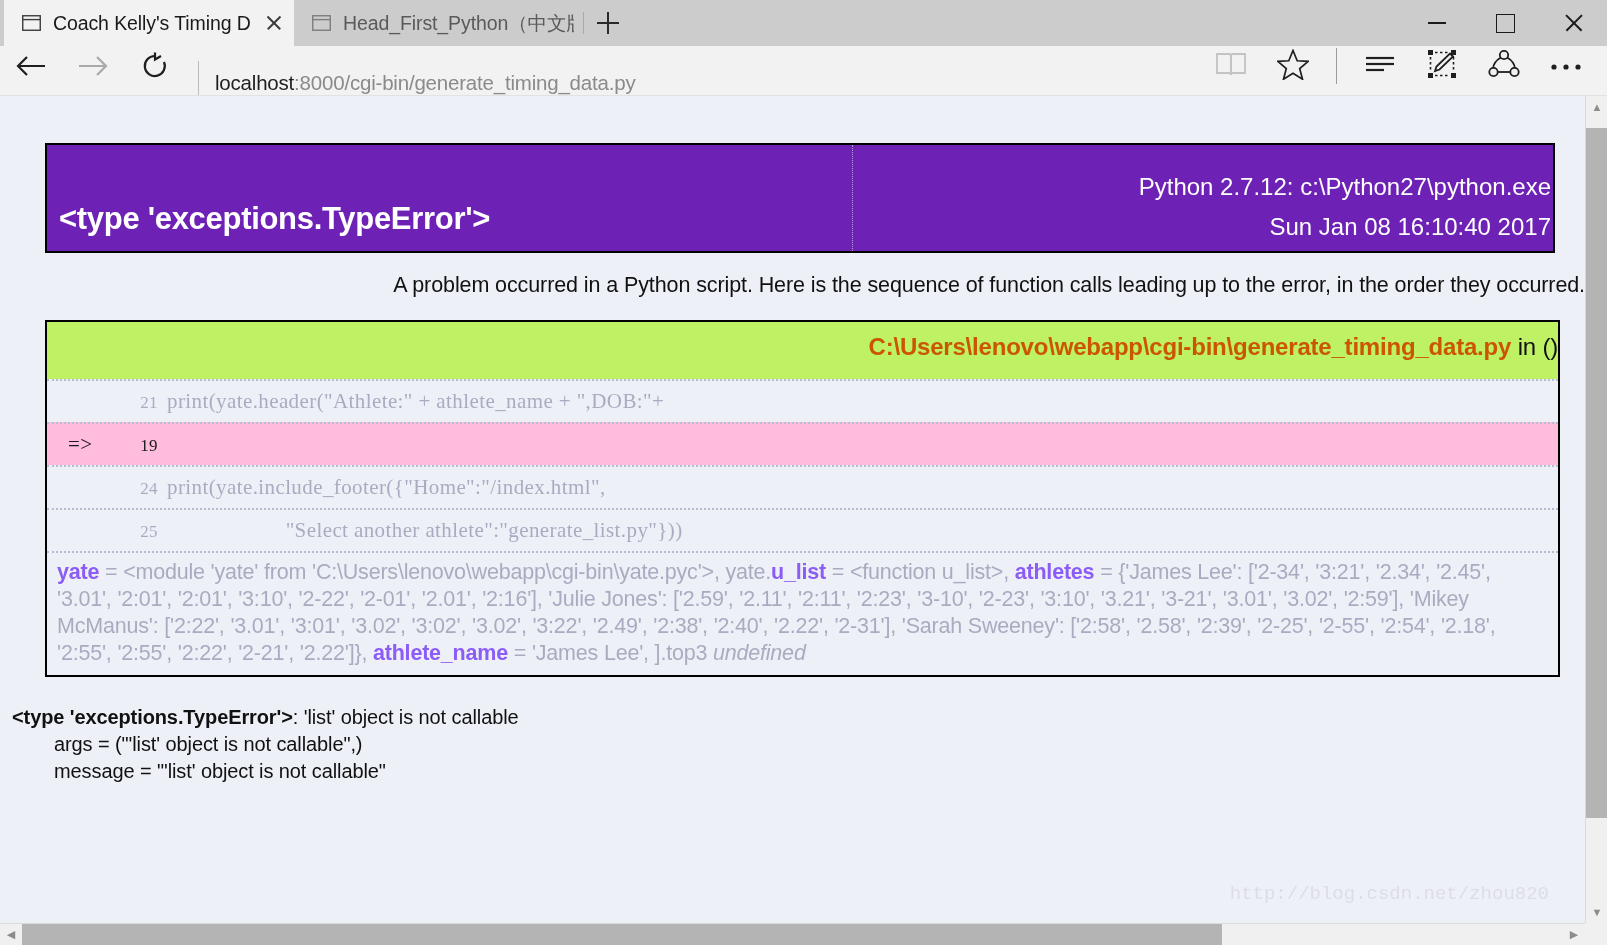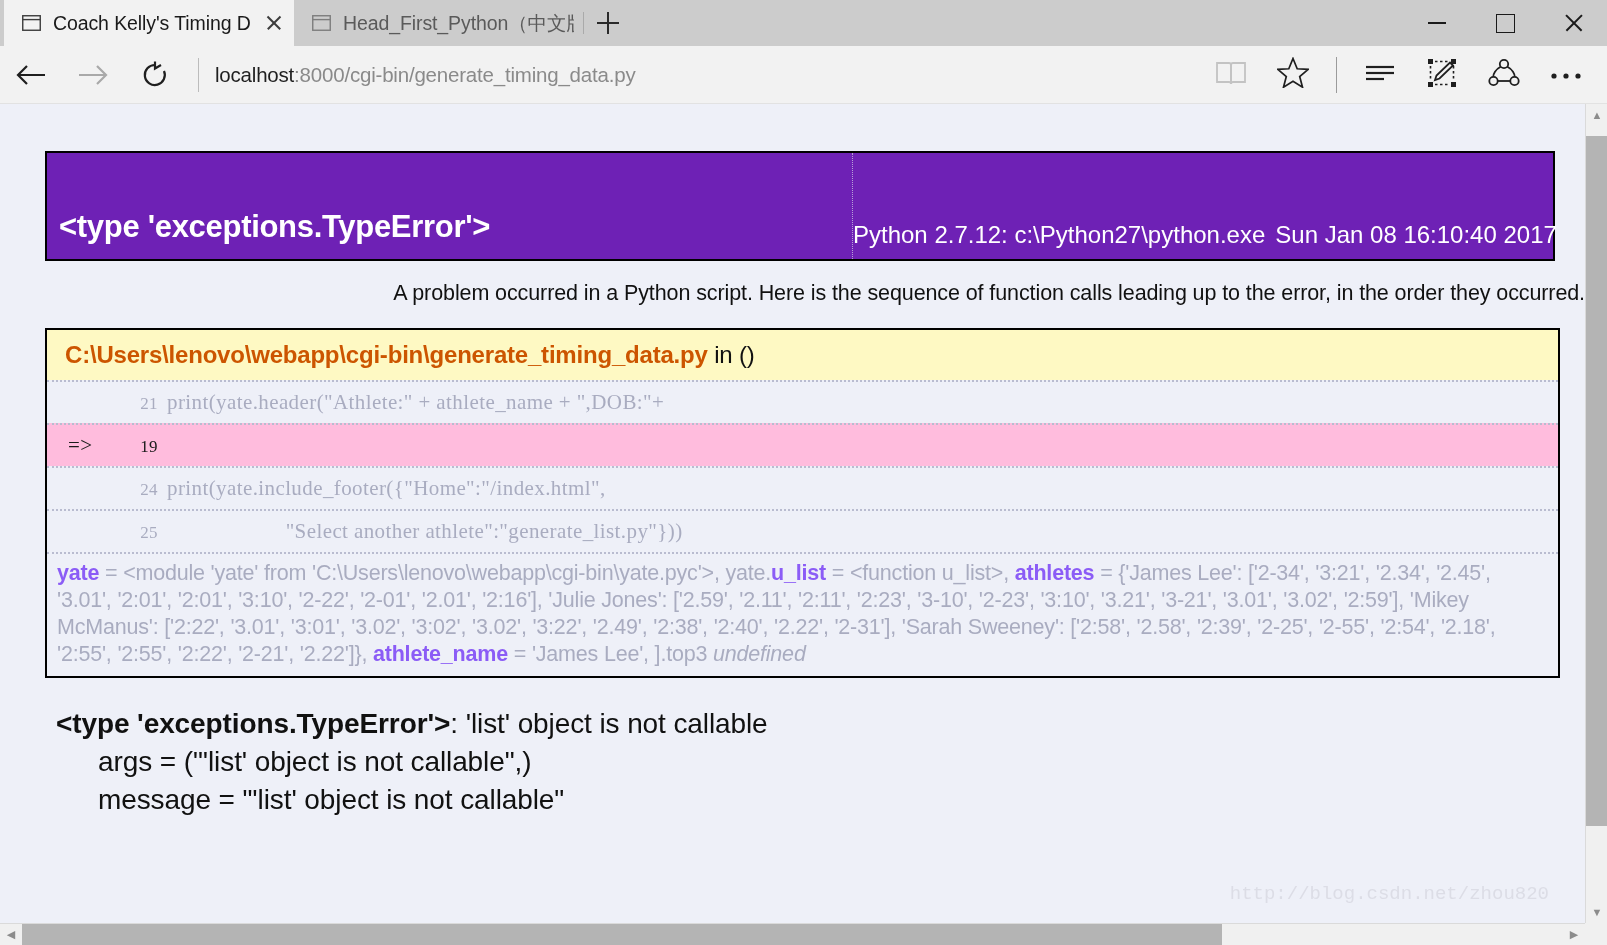--- a/index.html
+++ b/index.html
@@ -148,24 +148,24 @@
     position: absolute;
     left: 24px; top: 22px;
     width: 22px; height: 1.5px;
     background: #1a1a1a;
   }
   .wc-close::before { transform: rotate(45deg); }
   .wc-close::after  { transform: rotate(-45deg); }
 
   
   .navbar {
-    height: 58px;
+    height: 50px;
     background: #f2f2f2;
     display: flex;
-    align-items: center;
+    align-items: flex-end;
     flex: 0 0 auto;
     border-bottom: 1px solid #e2e2e2;
     position: relative;
   }
   .nav-btn {
     width: 62px; height: 58px;
     display: flex; align-items: center; justify-content: center;
     cursor: pointer;
   }
   .nav-btn svg { display: block; }
@@ -242,20 +242,21 @@
     align-items: flex-end;
     padding: 0 0 14px 12px;
     font-size: 31px;
     font-weight: bold;
     border-right: 1px dotted #b9a0d8;
     letter-spacing: -0.3px;
   }
   .exc-right {
     flex: 1 1 auto;
     display: flex;
+    flex-direction: column;
     align-items: flex-end;
     justify-content: flex-end;
     padding: 0 2px 8px 0;
     font-size: 24px;
     line-height: 1.28;
     white-space: nowrap;
     gap: 10px;
   }
 
   .intro-text {
@@ -267,26 +268,27 @@
   }
 
   
   .frame {
     margin: 22px 0 0 45px;
     width: 1515px;
     border: 2px solid #000000;
     background: #eef0f8;
   }
   .frame-head {
-    background: #fef9c3;
-    padding: 11px 0 11px 18px;
+    background: #bef264;
+    padding: 11px 0 18px 18px;
     font-size: 24px;
     color: #111111;
     white-space: nowrap;
     letter-spacing: -0.2px;
+    text-align: right;
   }
   .frame-head .fname {
     color: #cc5500;
     font-weight: bold;
   }
   .code-line {
     font-family: "Liberation Serif", serif;
     font-size: 21px;
     color: #a9acc0;
     border-top: 2px dotted #b9bcd0;
@@ -322,26 +324,25 @@
     line-height: 1.25;
     color: #a9acc0;
     padding: 6px 10px 8px 10px;
     word-break: break-word;
     letter-spacing: -0.2px;
   }
   .varsdump b { color: #8b5cf6; }
   .varsdump i { }
 
   .final-error {
-    font-size: 28px;
+    font-size: 20px;
     color: #111111;
     padding: 27px 0 0 12px;
     line-height: 1.36;
     letter-spacing: -0.1px;
-    margin-left: 44px;
   }
   .final-error .etype { font-weight: bold; }
   .final-error .indent { padding-left: 42px; display: block; }
 
   .watermark {
     position: absolute;
     right: 36px;
     bottom: 40px;
     font-family: "Liberation Mono", monospace;
     font-size: 19px;

